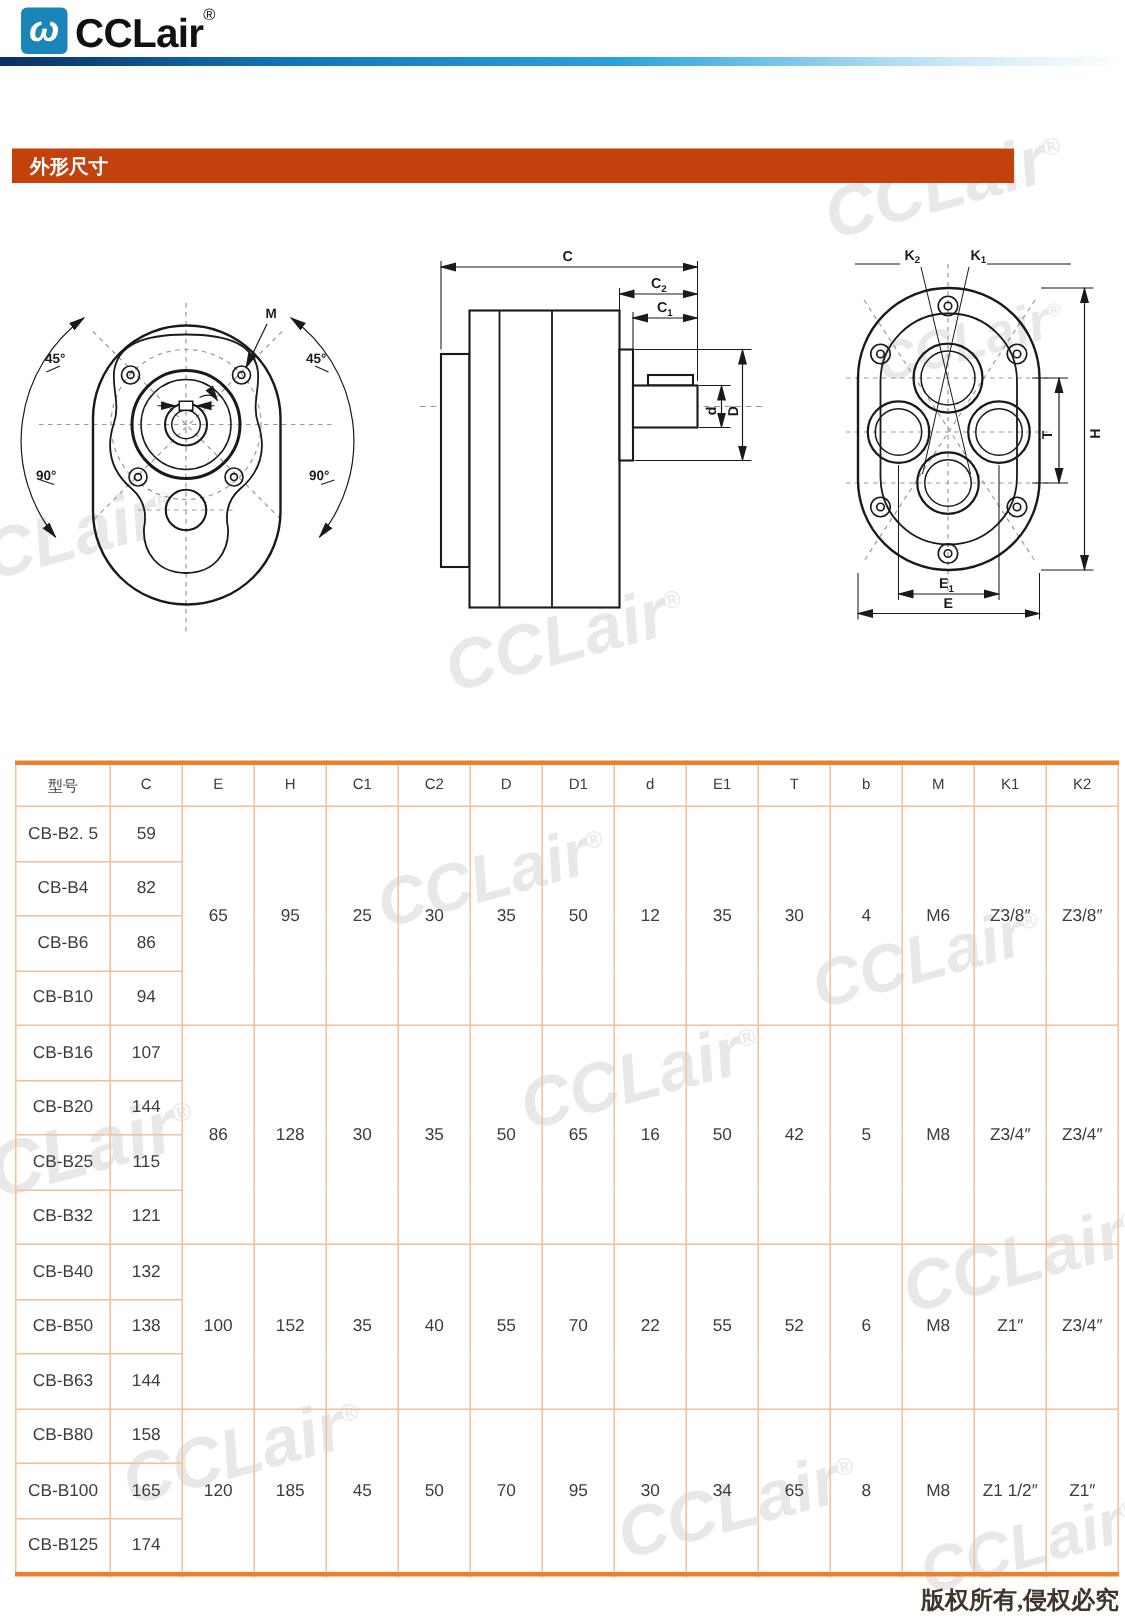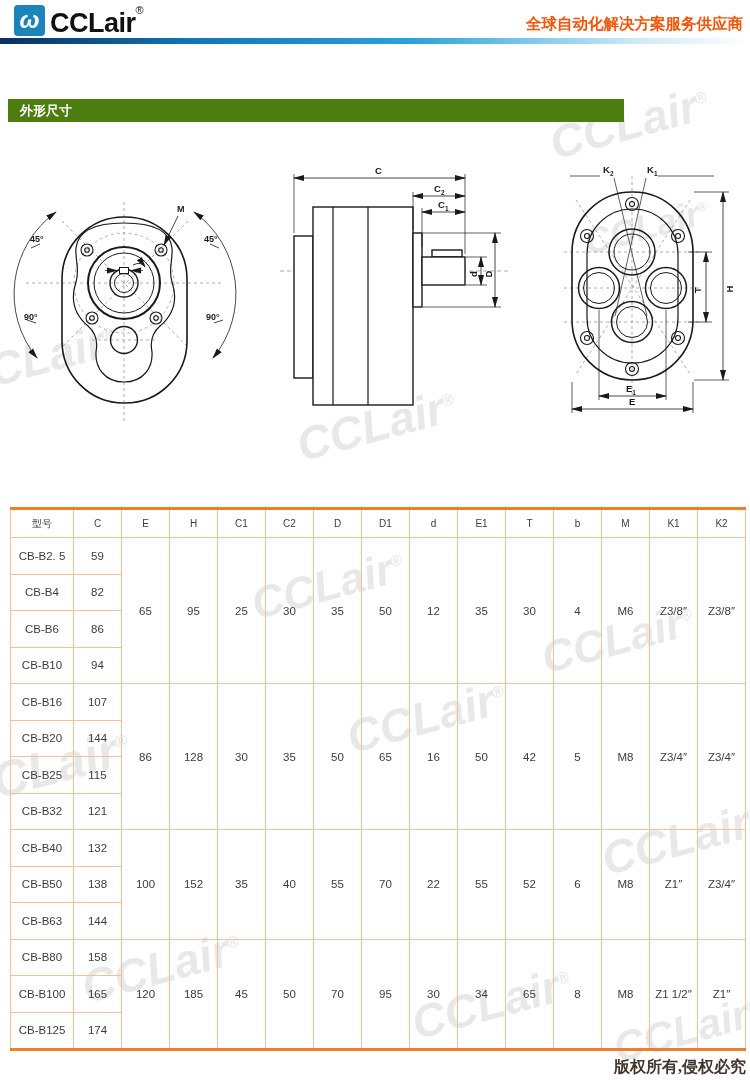--- a/index.html
+++ b/index.html
@@ -15,21 +15,21 @@
   .logo-box{position:absolute;top:5px;left:14px;width:31px;height:31px;background:#1b84b8;
             border-radius:4px;color:#fff;text-align:center;line-height:30px;
             font-size:24px;font-weight:bold;font-style:italic;}
   .brand{position:absolute;top:4px;left:50px;font-size:27px;font-weight:bold;
          letter-spacing:-.5px;color:#111;}
   .brand sup{font-size:11px;vertical-align:18px;font-weight:normal;}
   .tagline{position:absolute;top:14px;right:7px;font-size:15.5px;font-weight:bold;color:#f25408;}
   .hdr-line{position:absolute;top:38px;left:0;width:750px;height:6px;z-index:2;
     background:linear-gradient(90deg,#0a2f62 0%,#1175b5 25%,#29a3dc 55%,#cfe9f7 85%,#ffffff 100%);}
   
-  .section-bar{position:absolute;top:99px;left:8px;width:616px;height:23px;background:#4d7c0f;
+  .section-bar{position:absolute;top:99px;left:8px;width:668px;height:23px;background:#c2410c;
                z-index:2;color:#fff;font-size:13px;font-weight:bold;line-height:23px;
                padding-left:12px;box-sizing:border-box;}
   
   .draw{position:absolute;top:130px;left:0;z-index:1;}
   .draw text{font-family:"Liberation Sans",sans-serif;fill:#1a1a1a;}
   
   .dim-table{position:absolute;top:507px;left:10px;width:735px;z-index:1;
              border-collapse:collapse;table-layout:fixed;
              border-top:3px solid #ee7f2d;border-bottom:3px solid #ee7f2d;
              font-size:11.5px;color:#3c3c3c;background:transparent;}
@@ -57,21 +57,20 @@
       <div class="wm" style="left: 345px; top: 690px; font-size: 46px;">CCLair<sup>®</sup></div>
       <div class="wm" style="left: 600px; top: 812px; font-size: 46px;">CCLair<sup>®</sup></div>
       <div class="wm" style="left: 80px; top: 940px; font-size: 46px;">CCLair<sup>®</sup></div>
       <div class="wm" style="left: 410px; top: 976px; font-size: 46px;">CCLair<sup>®</sup></div>
       <div class="wm" style="left: 612px; top: 1006px; font-size: 42px;">CCLair<sup>®</sup></div>
     </div>
 
   <div class="hdr">
     <div class="logo-box">ω</div>
     <div class="brand"><span>CCLair</span><sup>®</sup></div>
-    <div class="tagline">全球自动化解决方案服务供应商</div>
   </div>
   <div class="hdr-line"></div>
 
   <div class="section-bar">外形尺寸</div>
 
   <svg class="draw" width="750" height="372" viewBox="0 0 750 372">
     <defs>
       <marker id="arr" markerWidth="11" markerHeight="8" refX="10" refY="4" orient="auto-start-reverse" markerUnits="userSpaceOnUse">
         <path d="M11,4 L0,1 L0,7 Z" fill="#1a1a1a"></path>
       </marker>

